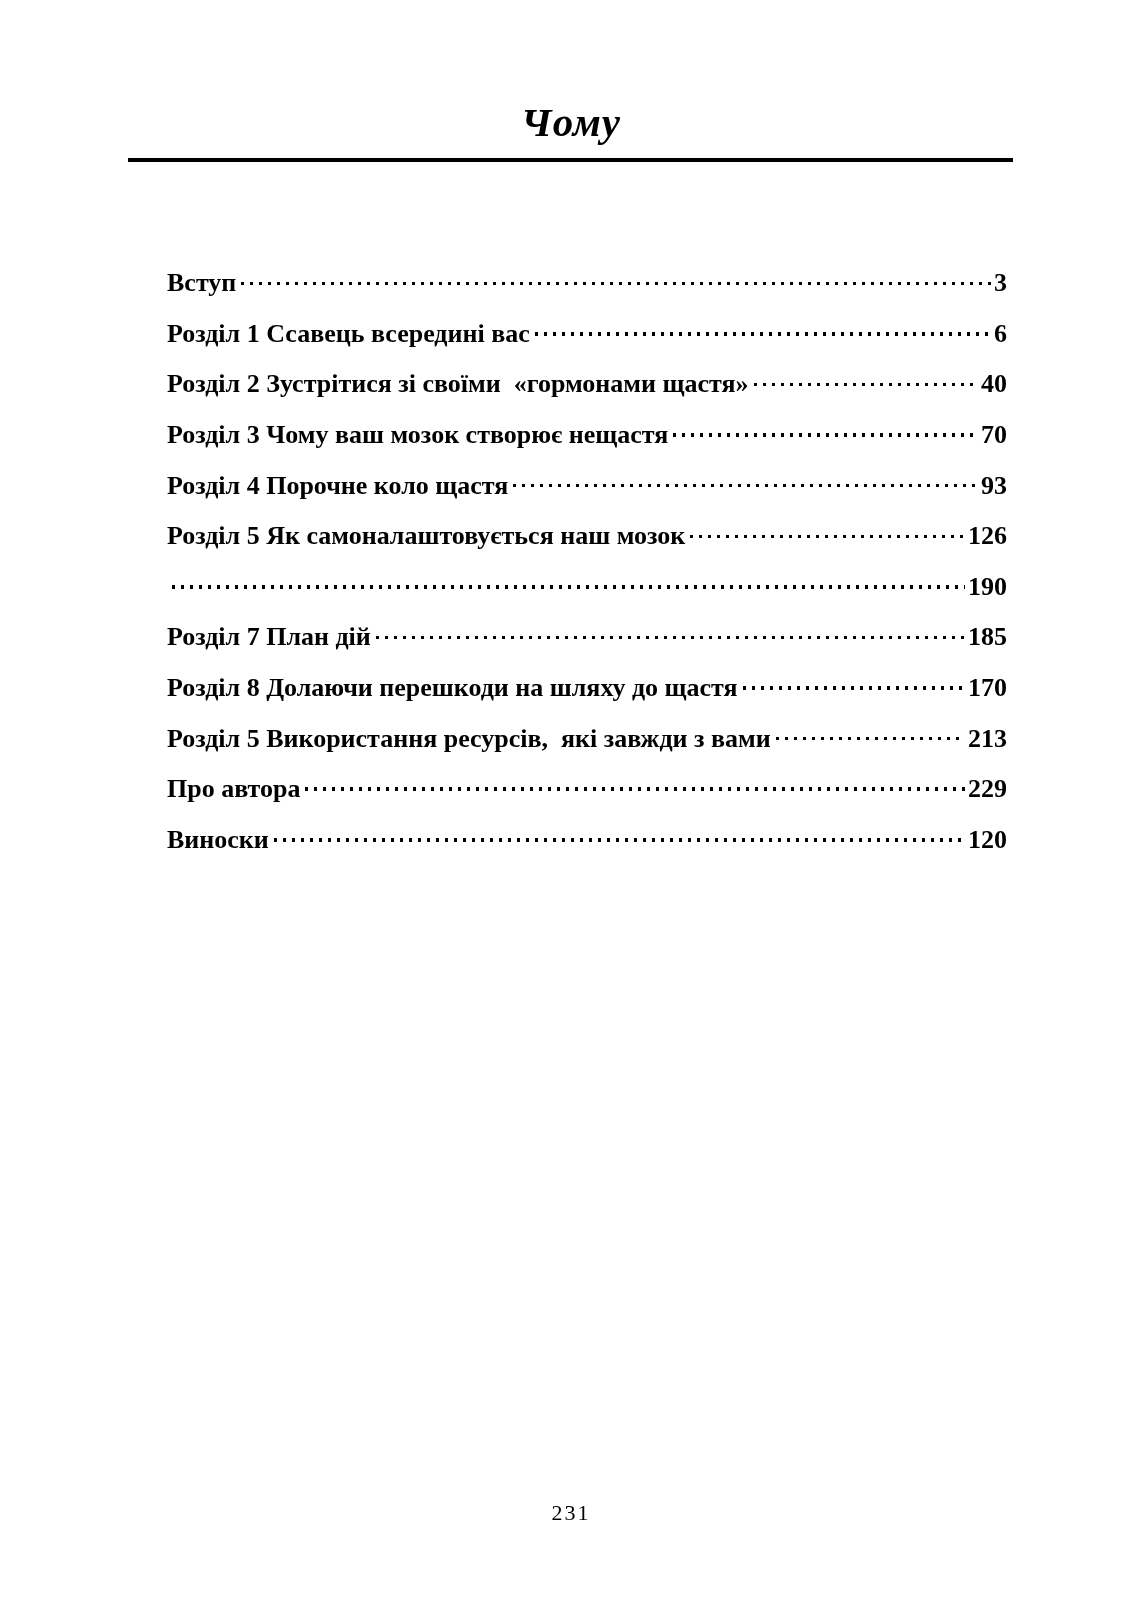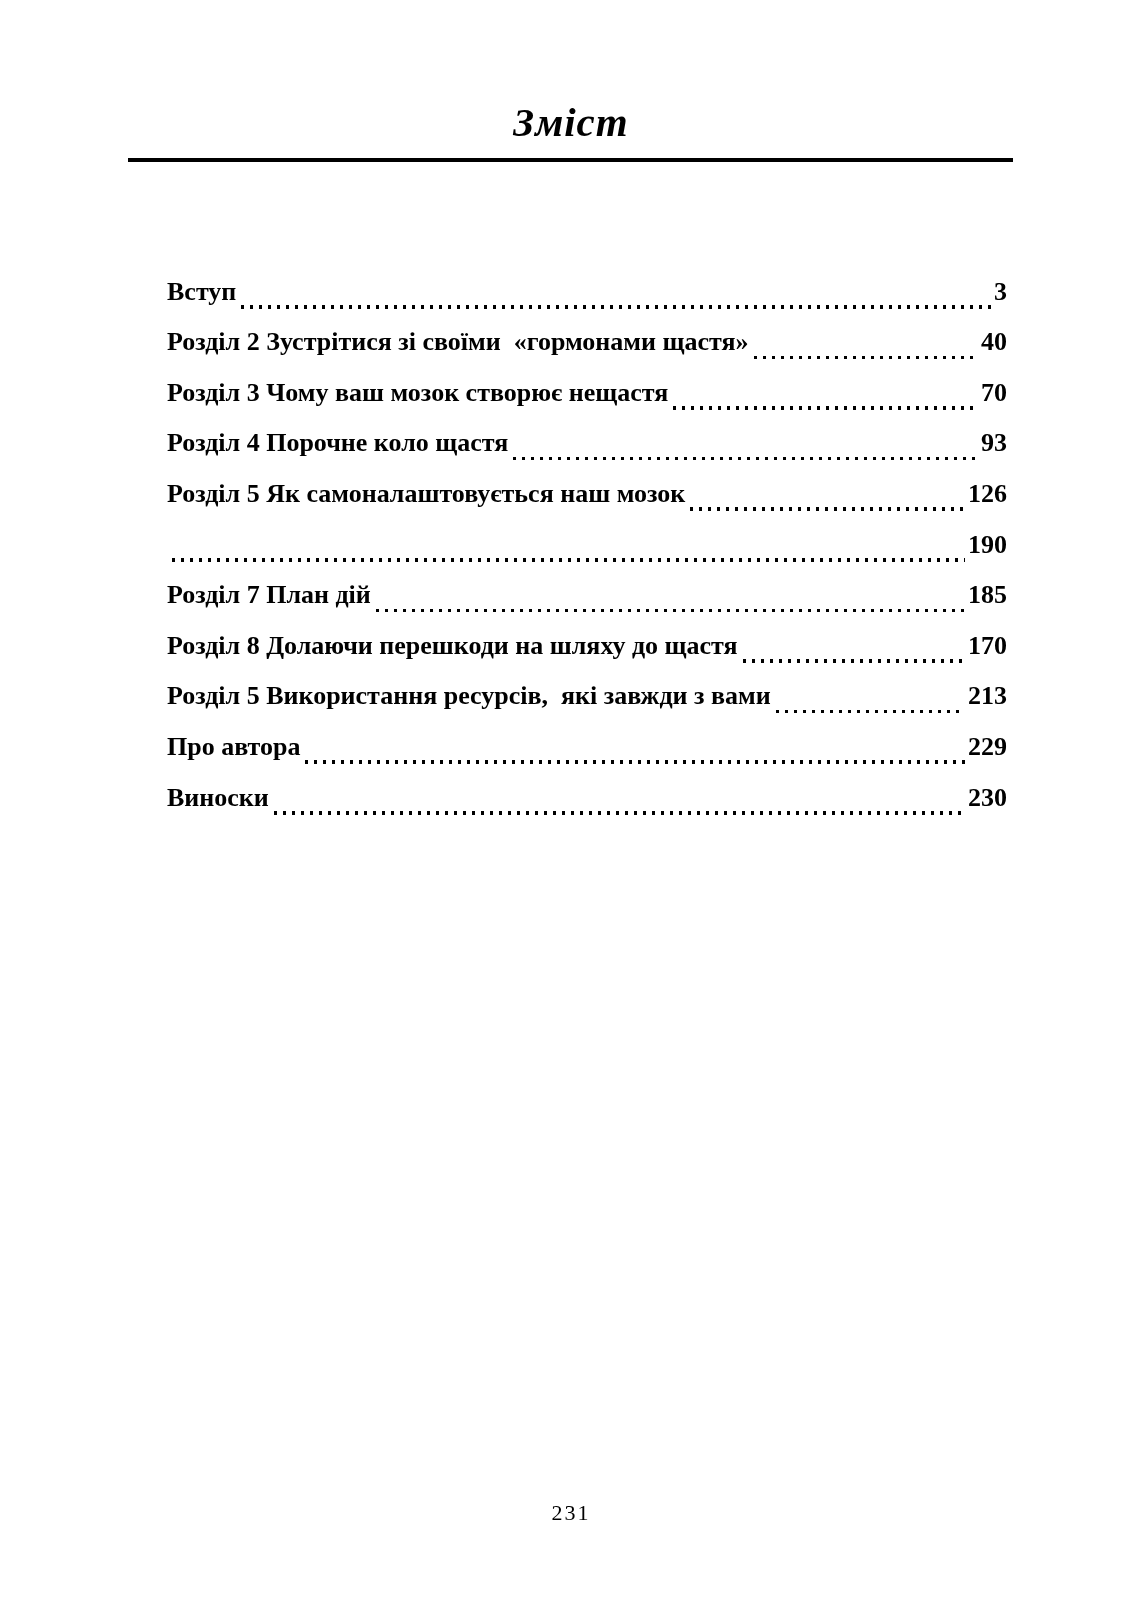--- a/index.html
+++ b/index.html
@@ -37,21 +37,21 @@
     background: #000000;
   }
   .toc {
     position: absolute;
     top: 258px;
     left: 167px;
     width: 840px;
   }
   .toc-row {
     display: flex;
-    align-items: flex-end;
+    align-items: center;
     height: 50.6px;
     font-size: 26px;
     font-weight: bold;
     line-height: 34px;
   }
   .toc-label {
     white-space: pre;
     flex: 0 0 auto;
   }
   .toc-leader {
@@ -74,29 +74,34 @@
     font-size: 22px;
     font-weight: normal;
     letter-spacing: 2px;
   }
 </style>
 </head>
 <body>
 
 <div class="page">
 
-  <div class="doc-title">Зміст</div>
+  <div class="doc-title">Чому</div>
 
   <div class="title-rule"></div>
 
   <div class="toc" id="toc">
       <div class="toc-row">
         <span class="toc-label">Вступ</span>
         <span class="toc-leader"></span>
         <span class="toc-page">3</span>
+      </div>
+      <div class="toc-row">
+        <span class="toc-label">Розділ 1 Ссавець всередині вас</span>
+        <span class="toc-leader"></span>
+        <span class="toc-page">6</span>
       </div>
       <div class="toc-row">
         <span class="toc-label">Розділ 2 Зустрітися зі своїми  «гормонами щастя»</span>
         <span class="toc-leader"></span>
         <span class="toc-page">40</span>
       </div>
       <div class="toc-row">
         <span class="toc-label">Розділ 3 Чому ваш мозок створює нещастя</span>
         <span class="toc-leader"></span>
         <span class="toc-page">70</span>
@@ -131,19 +136,19 @@
         <span class="toc-page">213</span>
       </div>
       <div class="toc-row">
         <span class="toc-label">Про автора</span>
         <span class="toc-leader"></span>
         <span class="toc-page">229</span>
       </div>
       <div class="toc-row">
         <span class="toc-label">Виноски</span>
         <span class="toc-leader"></span>
-        <span class="toc-page">230</span>
+        <span class="toc-page">120</span>
       </div>
     </div>
 
   <div class="folio">231</div>
 
 </div>
 
 </body></html>

